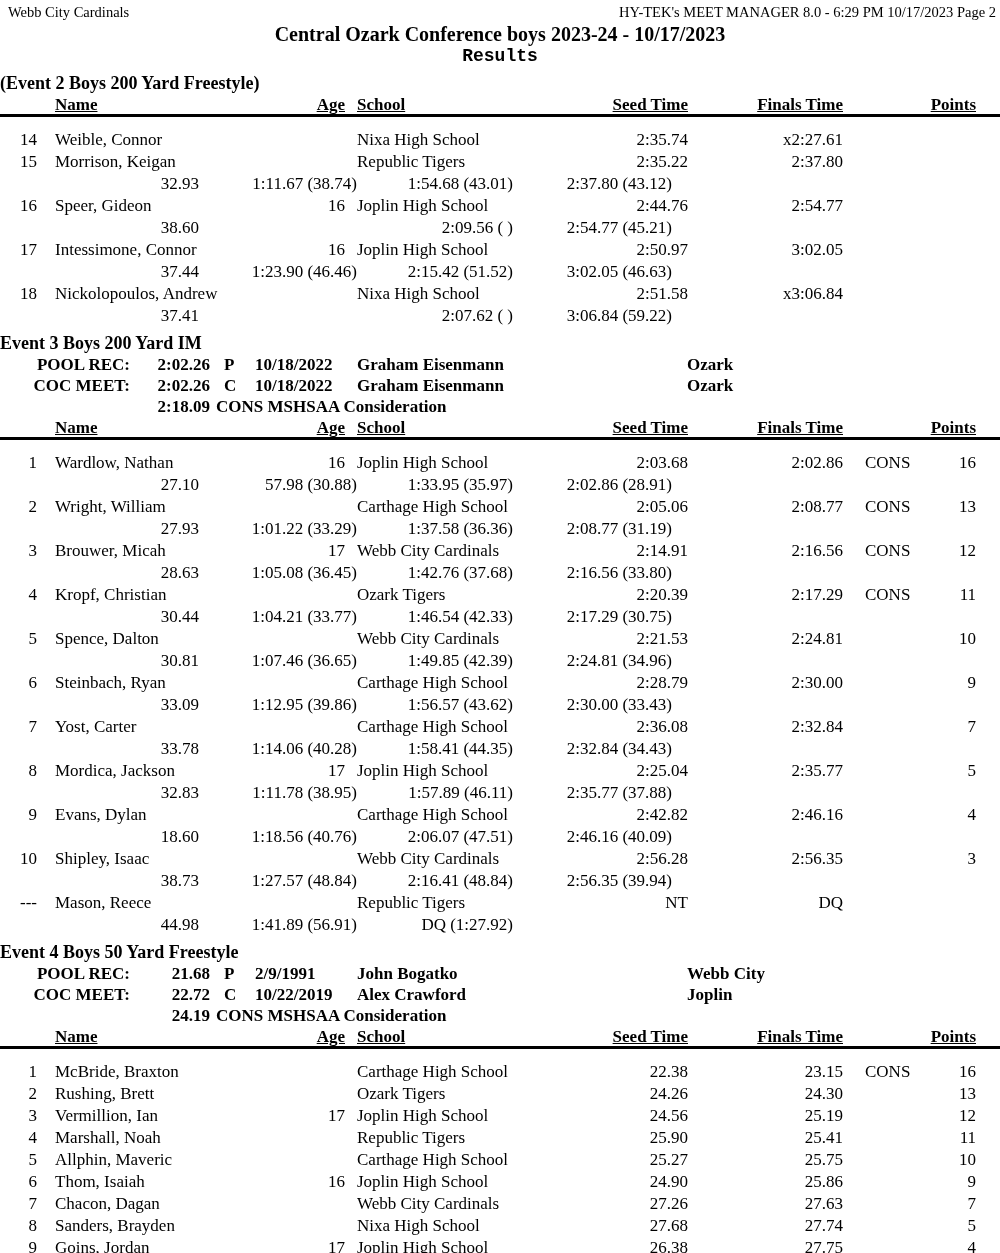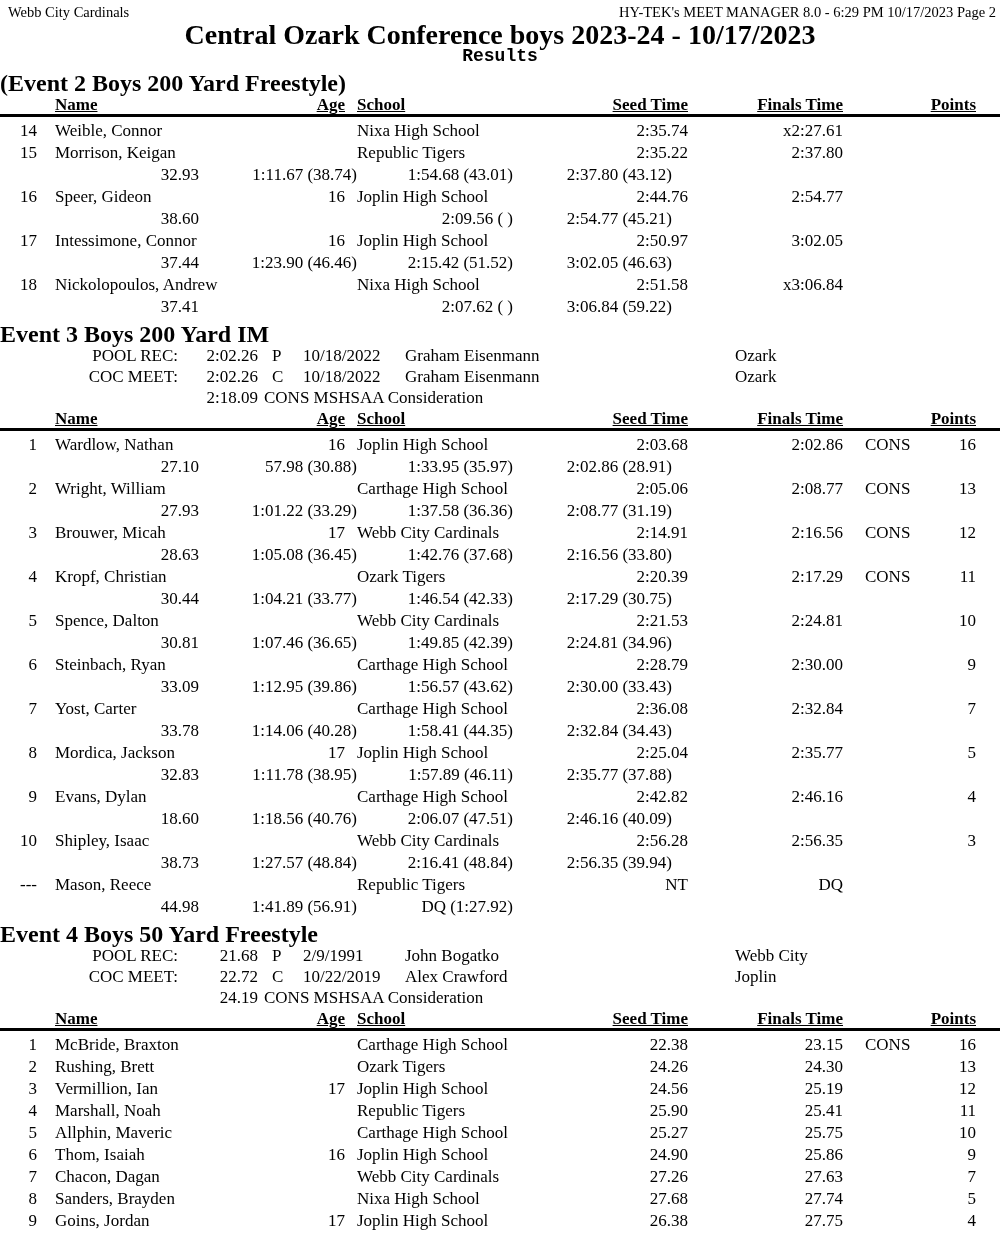--- a/index.html
+++ b/index.html
@@ -6,30 +6,30 @@
   html,body { background:#fff; }
   body {
     width:1000px; height:1253px; overflow:hidden;
     color:#000; font-family:"Liberation Serif", serif; font-size:17px;
   }
   .page { width:1000px; padding-top:4px; }
   .meta-row {
     display:flex; justify-content:space-between;
     font-size:14.5px; line-height:17px; padding:0 4px 0 8px;
   }
-  .doc-title { text-align:center; font-weight:bold; font-size:28px; line-height:23px; margin-top:2px; }
+  .doc-title { text-align:center; font-weight:bold; font-size:20px; line-height:23px; margin-top:2px; }
   .doc-subtitle { text-align:center; font-weight:bold; font-size:18px; line-height:21px;font-family:Liberation Mono, monospace; }
   .event { margin-top:6px; }
-  .event-title { font-size:24px; font-weight:bold; line-height:21px; }
+  .event-title { font-size:18px; font-weight:bold; line-height:21px; }
 
   
   .record-row {
     display:grid;
     grid-template-columns:130px 80px 45px 100px 332px auto;
-    font-weight:normal; line-height:21px;margin-left:48px;
+    font-weight:bold; line-height:21px;
   }
   .r-label { text-align:right; }
   .r-time  { text-align:right; }
   .r-flag  { padding-left:14px; }
   .r-holder{ padding-left:2px; }
   .cons-note { grid-column:3 / 7; padding-left:6px; }
 
   
   .col-header, .result-row {
     display:grid;
@@ -41,21 +41,21 @@
   .c-name  { padding-left:18px; white-space:nowrap; }
   .c-age   { text-align:right; }
   .c-school{ padding-left:12px; white-space:nowrap; }
   .c-seed  { text-align:right; }
   .c-finals{ text-align:right; }
   .c-cons  { padding-left:22px; }
   .c-points{ text-align:right; }
   .h-points{ grid-column:7 / 9; text-align:right; }
   .u { text-decoration:underline; }
   .rule { border-top:3px solid #000; margin-top:0px; }
-  .rows { margin-top:3px; }
+  .rows { margin-top:12px; }
 
   .splits-row {
     display:grid;
     grid-template-columns:199px 158px 156px 159px;
     line-height:22px;
   }
   .splits-row .s { text-align:right; white-space:nowrap; }
 </style>
 </head>
 <body>

